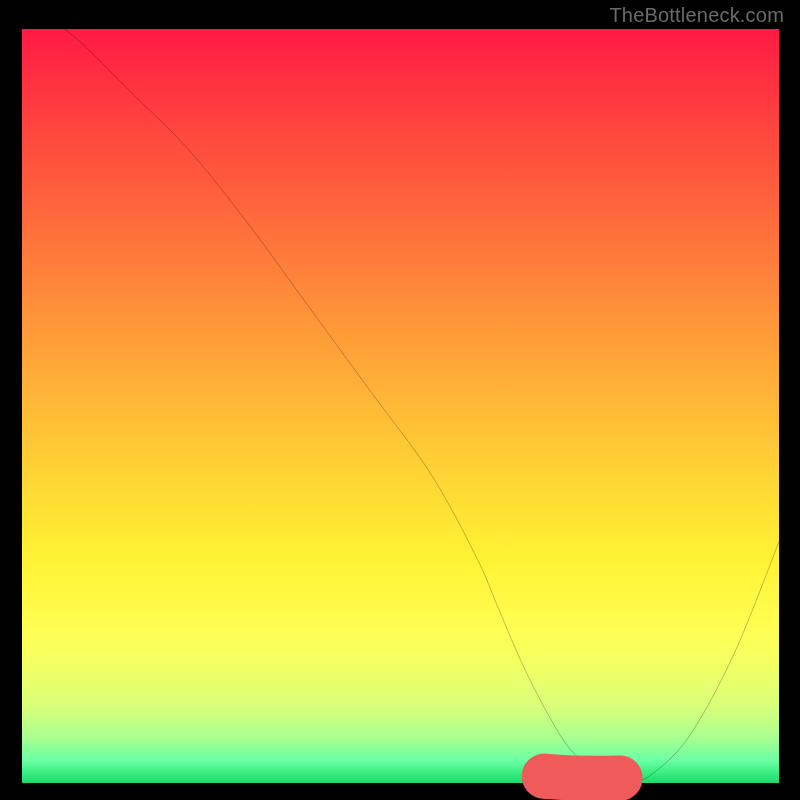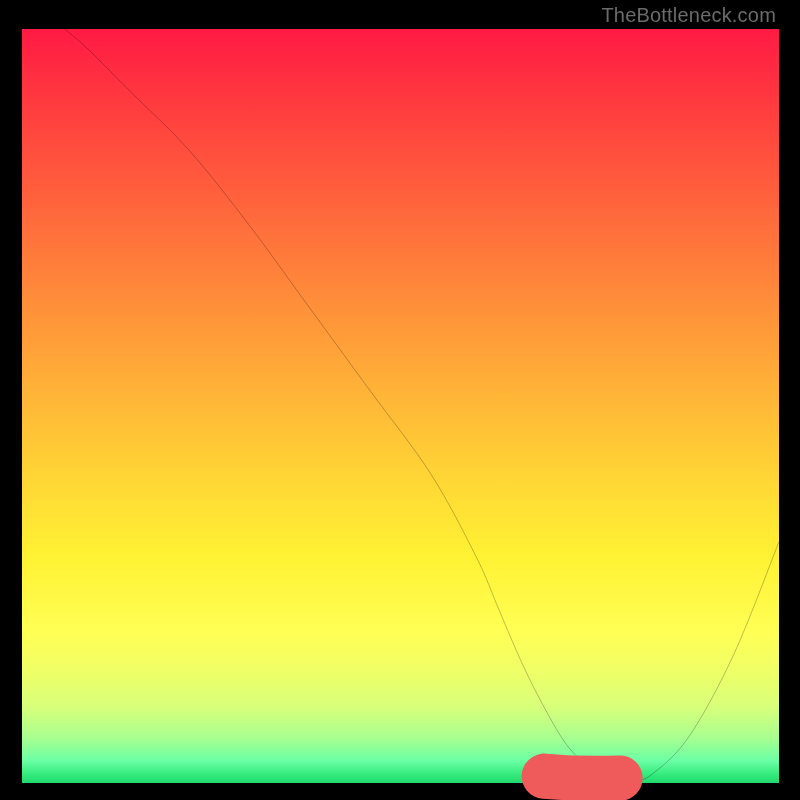--- a/index.html
+++ b/index.html
@@ -31,21 +31,21 @@
       #d7ff7a 90%,
       #a8ff90 94%,
       #6cffa5 97%,
       #30e97a 99%,
       #22d86f 100%
     );
   }
   .watermark {
     position: absolute;
     top: 4px;
-    right: 24px;
+    right: 16px;
     color: #6b6b6b;
     font-size: 20px;
     font-weight: 500;
     letter-spacing: 0.2px;
   }
   svg.curve {
     position: absolute;
     left: 0;
     top: 0;
     width: 757px;

